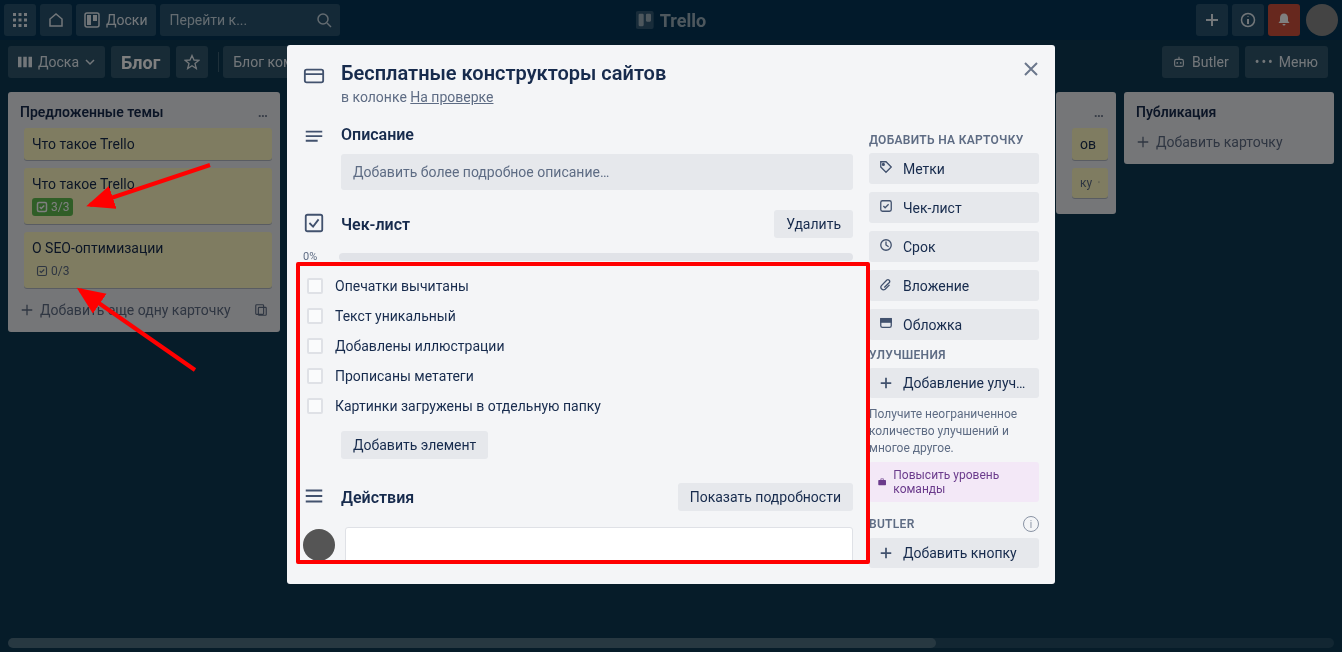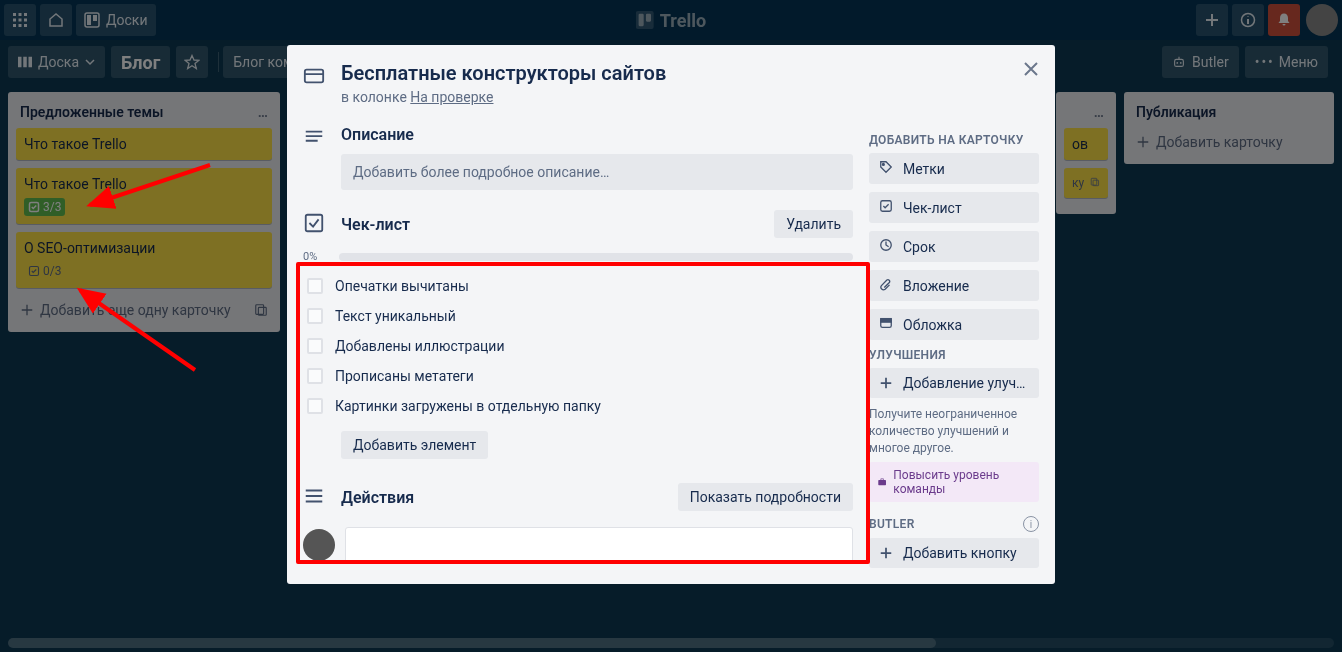--- a/index.html
+++ b/index.html
@@ -24,21 +24,21 @@
   .board-header { height: 44px; display: flex; align-items: center; padding: 4px 8px; color: #e6eef4; font-size: 14px; }
   .board-header .btn { background: rgba(255,255,255,0.15); border-radius: 3px; height: 32px; display: inline-flex; align-items: center; padding: 0 10px; margin-right: 6px; cursor: pointer; }
   .board-header .title { font-weight: 700; font-size: 18px; color: #fff; }
   .board-header .right { margin-left: auto; display: flex; align-items: center; }
 
   
   .board { padding: 8px; display: flex; align-items: flex-start; gap: 8px; position: relative; }
   .list { width: 272px; background: #ebecf0; border-radius: 3px; padding: 8px; font-size: 14px; color: #172b4d; }
   .list-header { display: flex; justify-content: space-between; align-items: center; font-weight: 600; padding: 4px 4px 8px 4px; gap: 8px;}
   .list-header .dots { color: #6b778c; cursor: pointer; }
-  .card { background: #fde047; border-radius: 3px; box-shadow: 0 1px 0 rgba(9,30,66,.25); padding: 8px; margin-bottom: 8px; font-size: 14px; color: #172b4d; cursor: pointer; }
+  .card { background: #fef9c3; border-radius: 3px; box-shadow: 0 1px 0 rgba(9,30,66,.25); padding: 8px; margin-bottom: 8px; font-size: 14px; color: #172b4d; cursor: pointer; margin-left: 8px; }
   .badge { display: inline-flex; align-items: center; font-size: 12px; padding: 2px 4px; border-radius: 3px; margin-top: 6px; color: #5e6c84; }
   .badge.green { background: #61bd4f; color: #fff; }
   .badge svg { margin-right: 3px; }
   .add-card { color: #5e6c84; padding: 6px 4px; display: flex; align-items: center; justify-content: space-between; cursor: pointer; }
   .add-card .left { display:flex; align-items:center; gap:6px;}
 
   
   .overlay { position: absolute; inset: 0; background: rgba(0,0,0,.5); }
 
   
@@ -105,20 +105,27 @@
       </svg>
   </div>
   <div class="btn">
     <svg class="icon" viewBox="0 0 16 16" fill="currentColor" style="margin-right:6px;">
         <rect x="1" y="1" width="14" height="14" rx="2" fill="none" stroke="currentColor" stroke-width="1.5"></rect>
         <rect x="3" y="3" width="4" height="10"></rect>
         <rect x="9" y="3" width="4" height="6"></rect>
       </svg>
     <span>Доски</span>
   </div>
+  <div class="search">
+    <input placeholder="Перейти к..." style="">
+    <svg class="mag" width="16" height="16" viewBox="0 0 16 16" fill="none" stroke="currentColor" stroke-width="1.5">
+        <circle cx="7" cy="7" r="5"></circle>
+        <path d="M11 11 L15 15"></path>
+      </svg>
+  </div>
   <div class="brand">
     <svg width="18" height="18" viewBox="0 0 16 16" fill="currentColor">
         <rect x="0" y="0" width="16" height="16" rx="2" fill="currentColor" opacity=".3"></rect>
         <rect x="2.5" y="2.5" width="4.5" height="11" rx="1"></rect>
         <rect x="9" y="2.5" width="4.5" height="7" rx="1"></rect>
       </svg>
     <span>Trello</span>
   </div>
   <div class="top-right">
     <div class="btn-sq">

